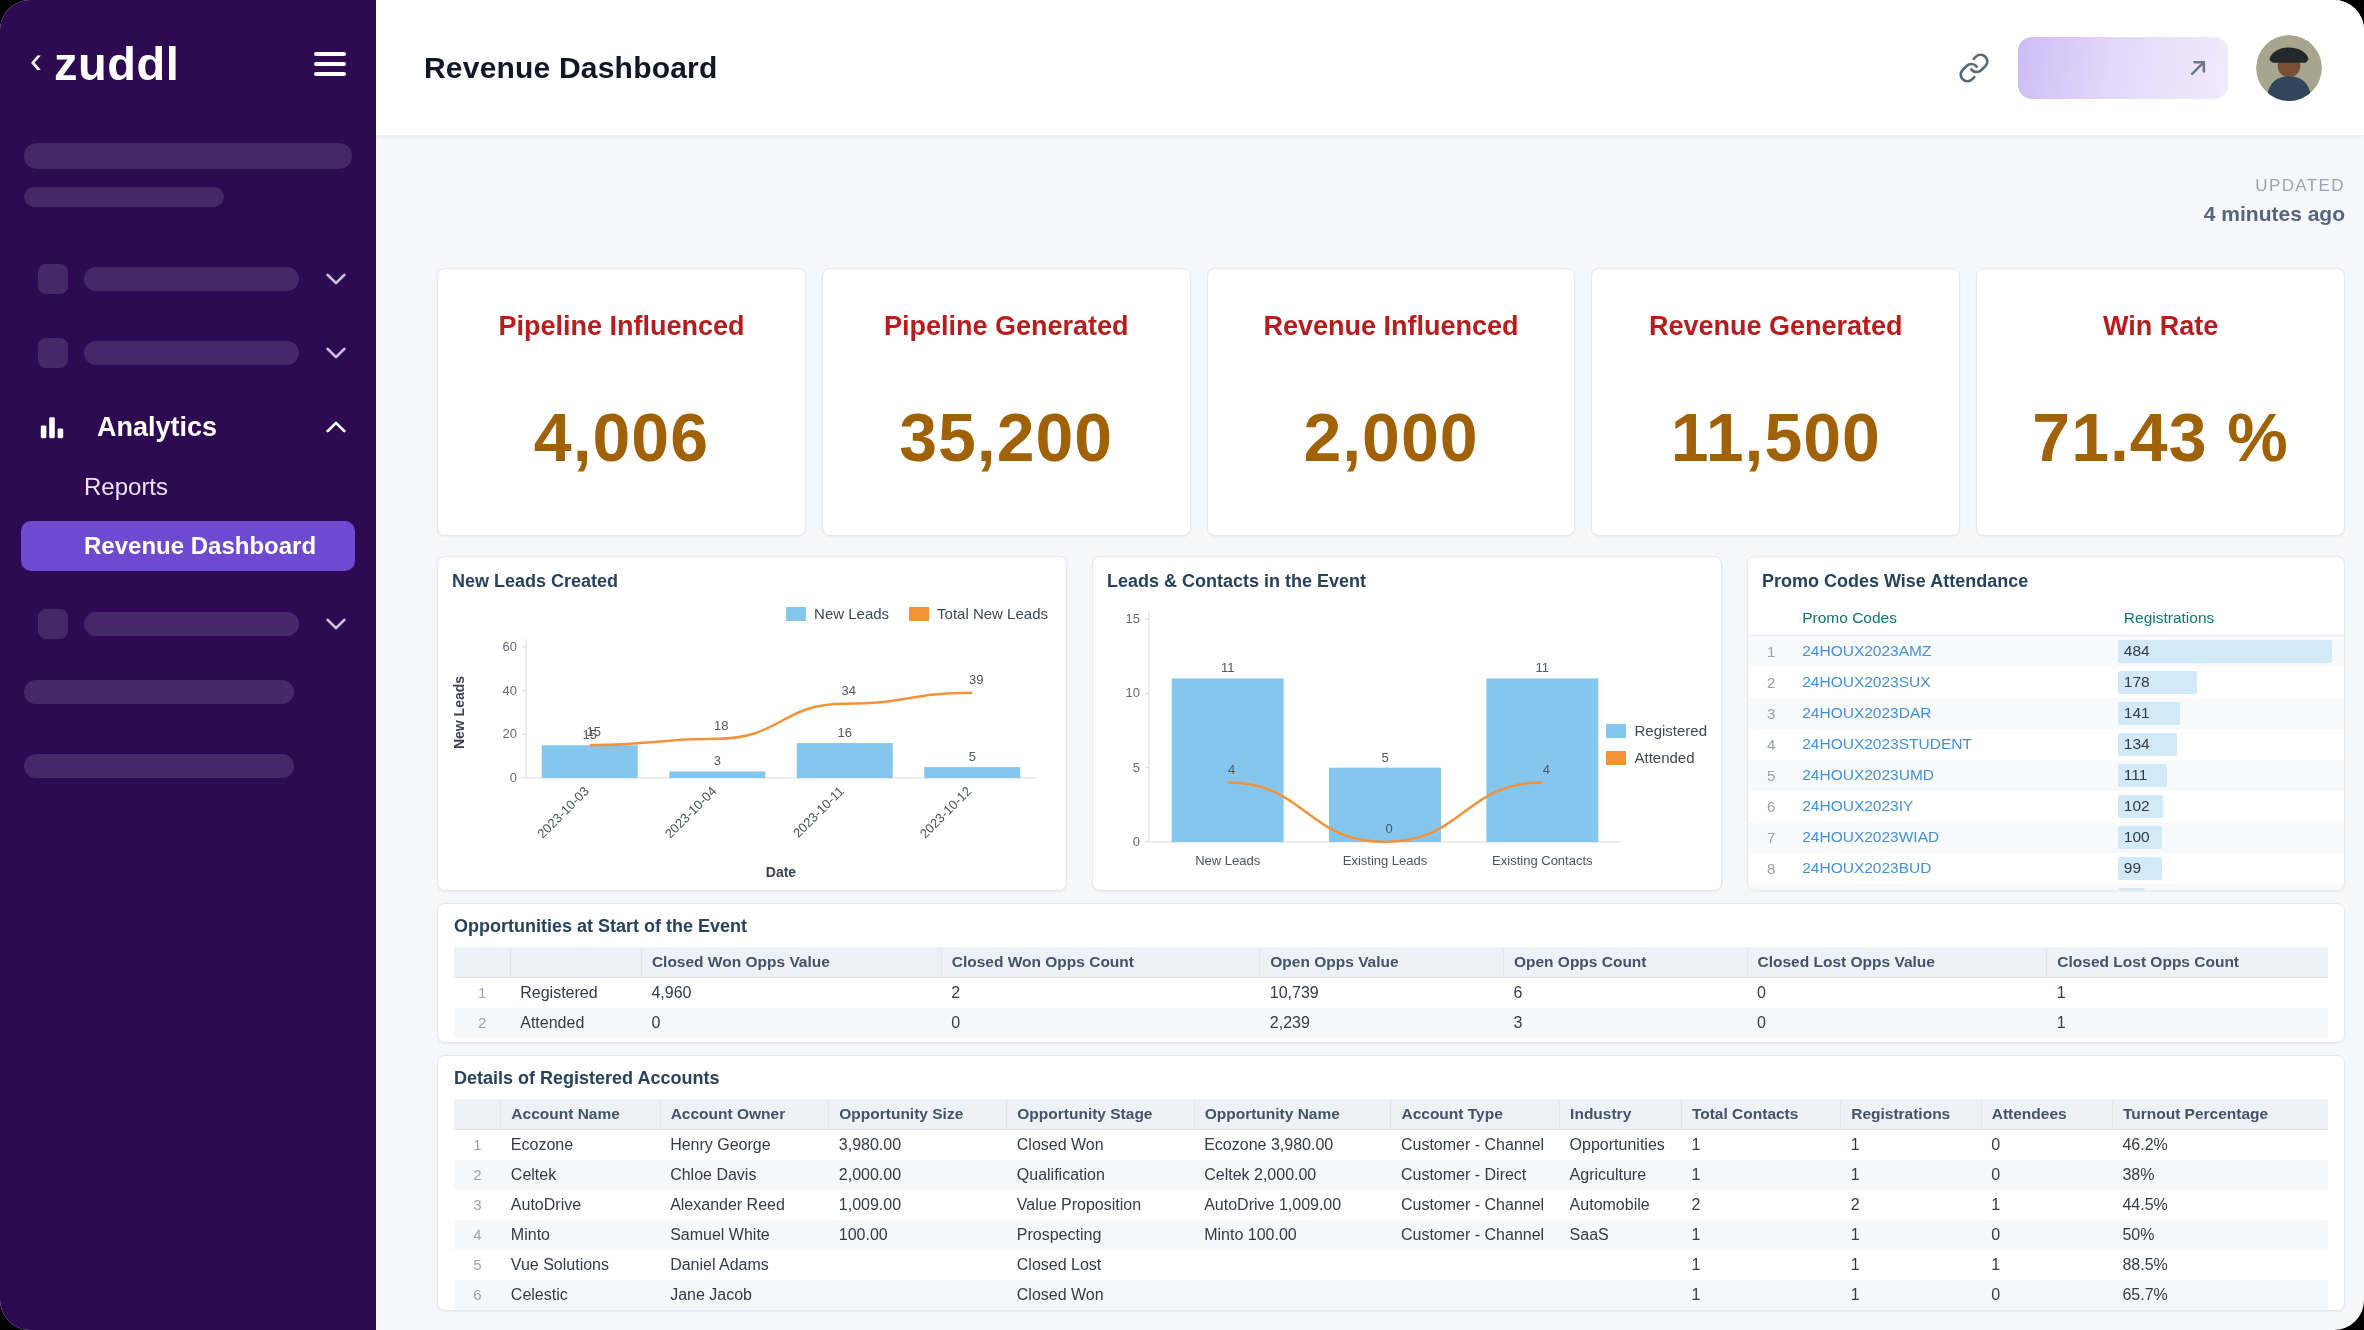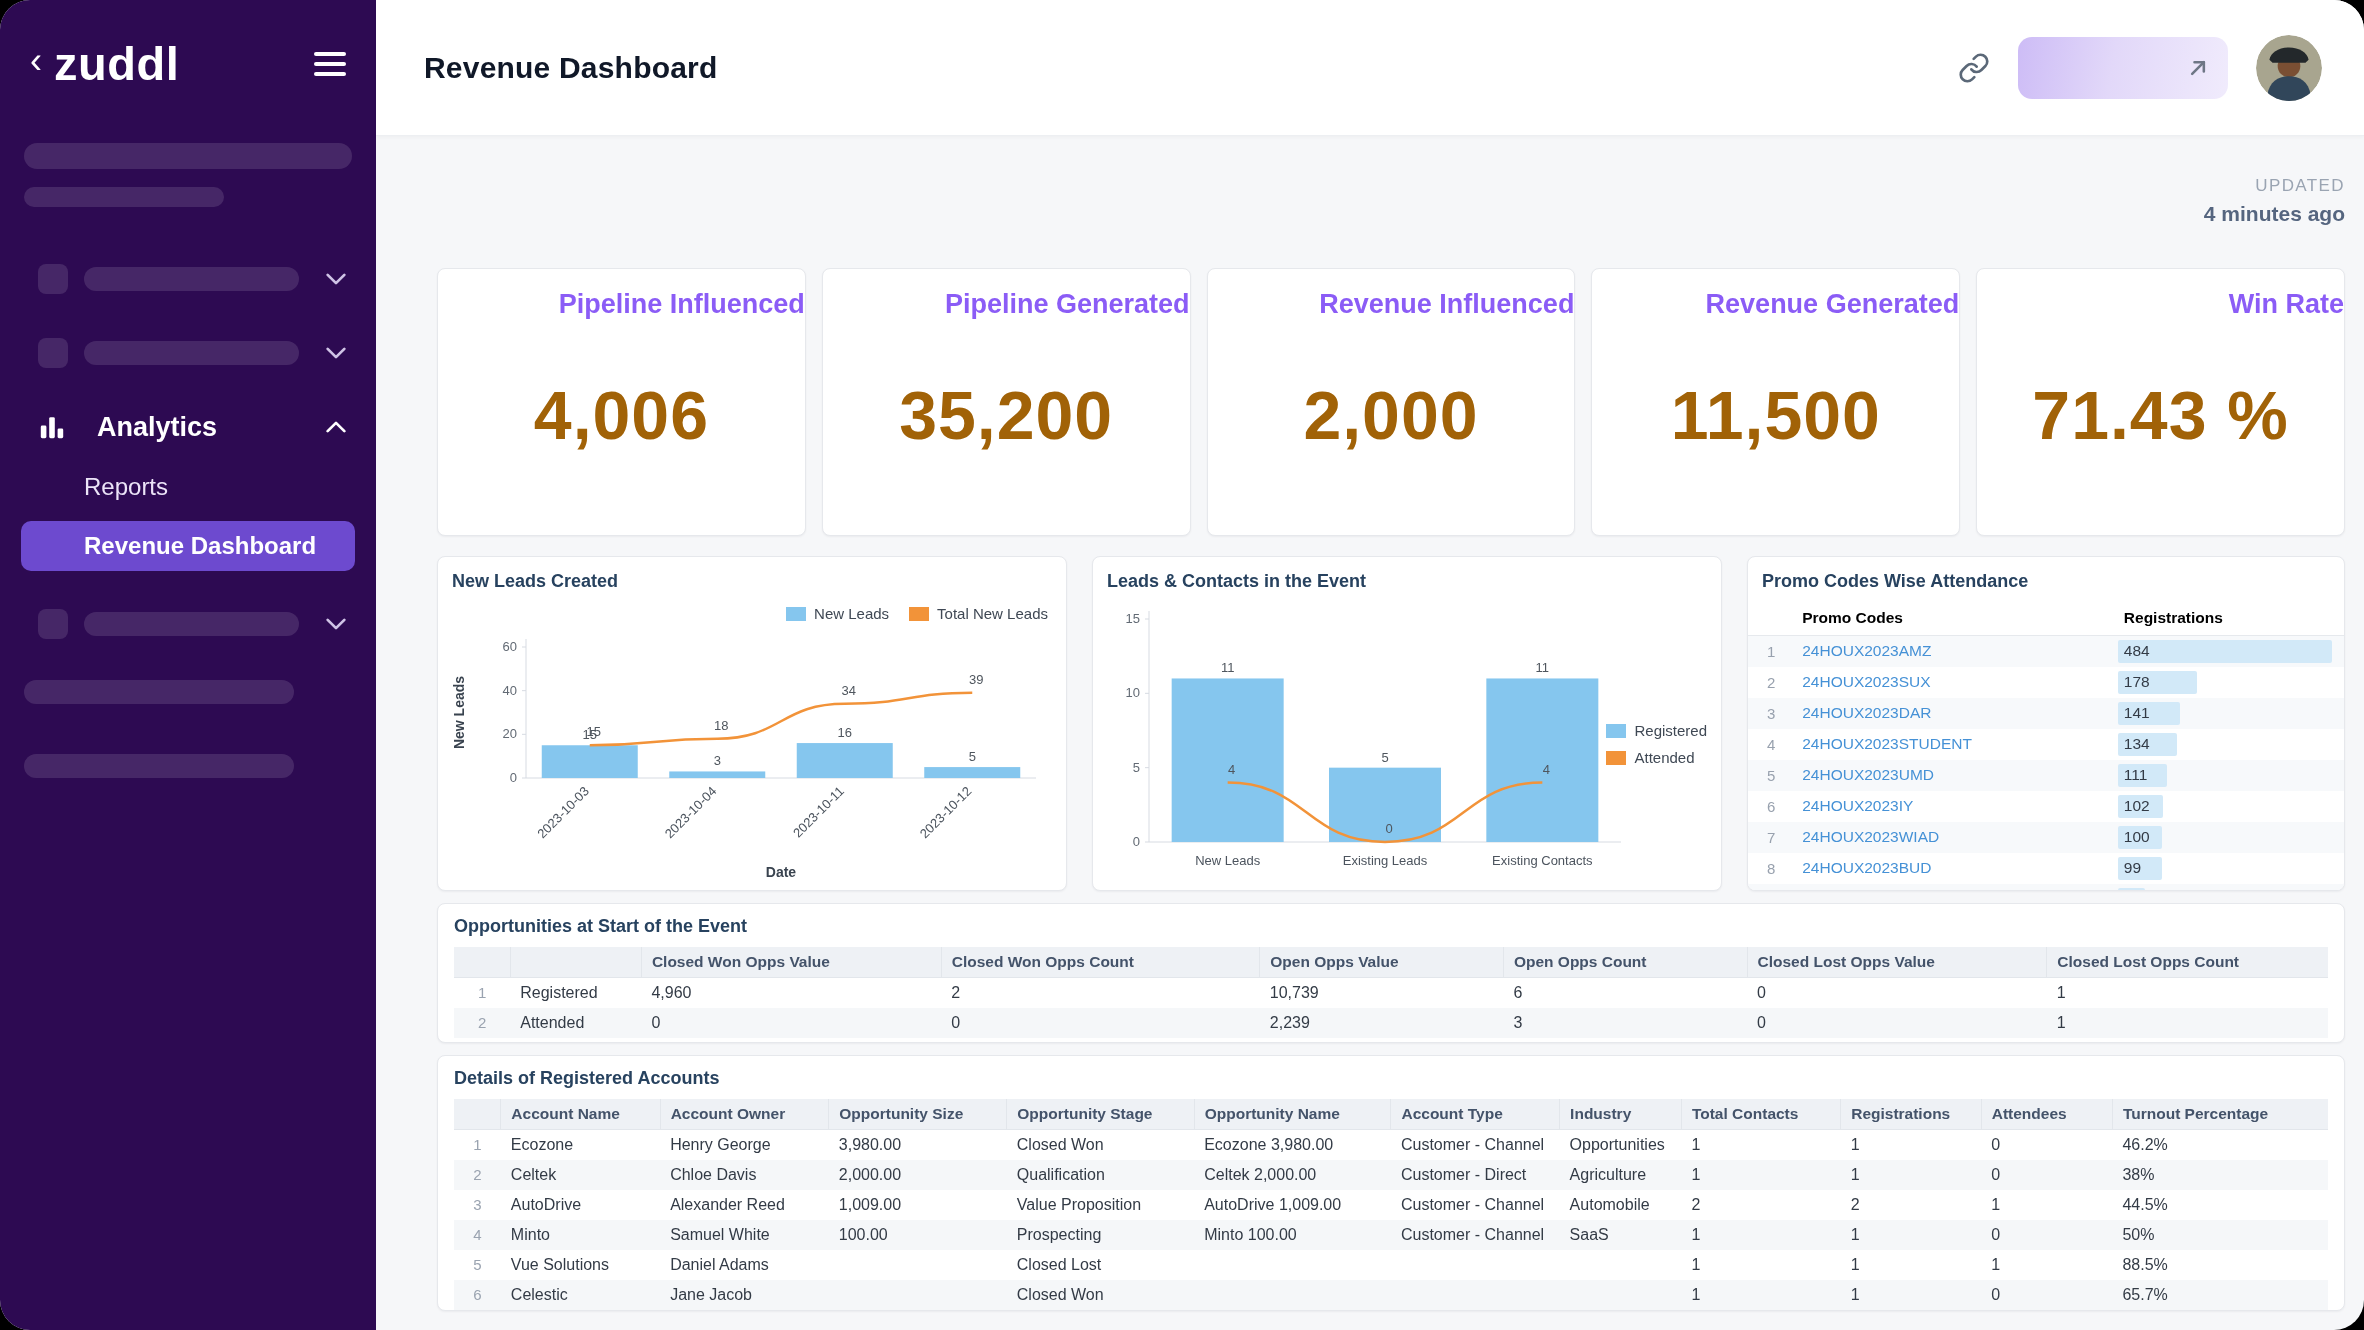--- a/index.html
+++ b/index.html
@@ -43,21 +43,21 @@
   .skeleton-btn{width:210px;height:62px;border-radius:14px;background:linear-gradient(100deg,#cdbcf6 0%,#e2d8f9 45%,#f0ebfc 100%);display:flex;align-items:center;justify-content:flex-end;padding-right:16px;cursor:pointer}
   .avatar{width:66px;height:66px;border-radius:50%;overflow:hidden;flex:none;cursor:pointer}
 
   .content{flex:1;padding:40px 19px 0 61px;overflow:hidden}
   .updated{text-align:right}
   .updated-label{font-size:17px;color:#9aa4b2;letter-spacing:1.4px;font-weight:500}
   .updated-value{font-size:21px;color:#55657f;font-weight:700;margin-top:6px}
 
   .metrics-row{display:flex;gap:16px;margin-top:42px}
   .metric-card{flex:1;background:#fff;border:1px solid #e6e8ec;border-radius:8px;height:268px;box-shadow:0 1px 2px rgba(16,24,40,.05)}
-  .metric-label{text-align:right;margin-top:20px;font-size:27px;font-weight:700;color:#8b5cf6}
+  .metric-label{text-align:center;margin-top:42px;font-size:27px;font-weight:700;color:#b91c1c}
   .metric-value{text-align:center;margin-top:56px;font-size:68px;font-weight:700;color:#a16207;letter-spacing:1px}
 
   .charts-row{display:flex;gap:25px;margin-top:20px}
   .chart-panel{background:#fff;border:1px solid #e6e8ec;border-radius:8px;height:335px;position:relative;overflow:hidden;box-shadow:0 1px 2px rgba(16,24,40,.05)}
   .chart-panel.p1,.chart-panel.p2{width:630px;flex:none}
   .chart-panel.p3{flex:1}
   .panel-title{font-size:18px;font-weight:700;color:#27425f;padding:14px 14px 0 14px}
   .p1 svg.chart{position:absolute;left:10px;top:36px}
   .p2 svg.chart{position:absolute;left:10px;top:30px}
   .legend{position:absolute;display:flex;font-size:15px;color:#3f4854}
@@ -66,21 +66,21 @@
   .legend-item{display:flex;align-items:center}
   .swatch{width:20px;height:14px;display:inline-block;margin-right:8px;flex:none}
   .tick{font-size:13px;fill:#626a74}
   .xlab{font-size:13px;fill:#4c545e}
   .val{font-size:13px;fill:#4f565e}
   .axlab{font-size:14px;fill:#39434f;font-weight:700}
 
   
   .promo-wrap{position:absolute;left:0;right:0;top:44px;bottom:0;overflow:hidden}
   table.promo{border-collapse:collapse;table-layout:fixed;width:800px;font-size:15.5px;color:#333b46}
-  table.promo th{font-weight:700;color:#000000;text-align:left;padding:8px 8px;border-bottom:1px solid #e6e9ed;font-size:15.5px}
+  table.promo th{font-weight:400;color:#0f766e;text-align:left;padding:8px 8px;border-bottom:1px solid #e6e9ed;font-size:15.5px}
   table.promo td{padding:5px 8px;height:31px}
   table.promo tr.pr:nth-child(odd){background:#f7f9fb}
   table.promo .idx{color:#98a1ae;text-align:center;font-size:15px}
   table.promo a{color:#4591d6;text-decoration:none}
   td.cell-bar{position:relative}
   td.cell-bar i.bar{position:absolute;left:2px;top:4px;bottom:4px;background:#d2e9f8;border-radius:2px}
   td.cell-bar span{position:relative}
 
   
   .table-panel{background:#fff;border:1px solid #e6e8ec;border-radius:8px;margin-top:12px;padding:12px 16px 8px;box-shadow:0 1px 2px rgba(16,24,40,.05);overflow:hidden}

